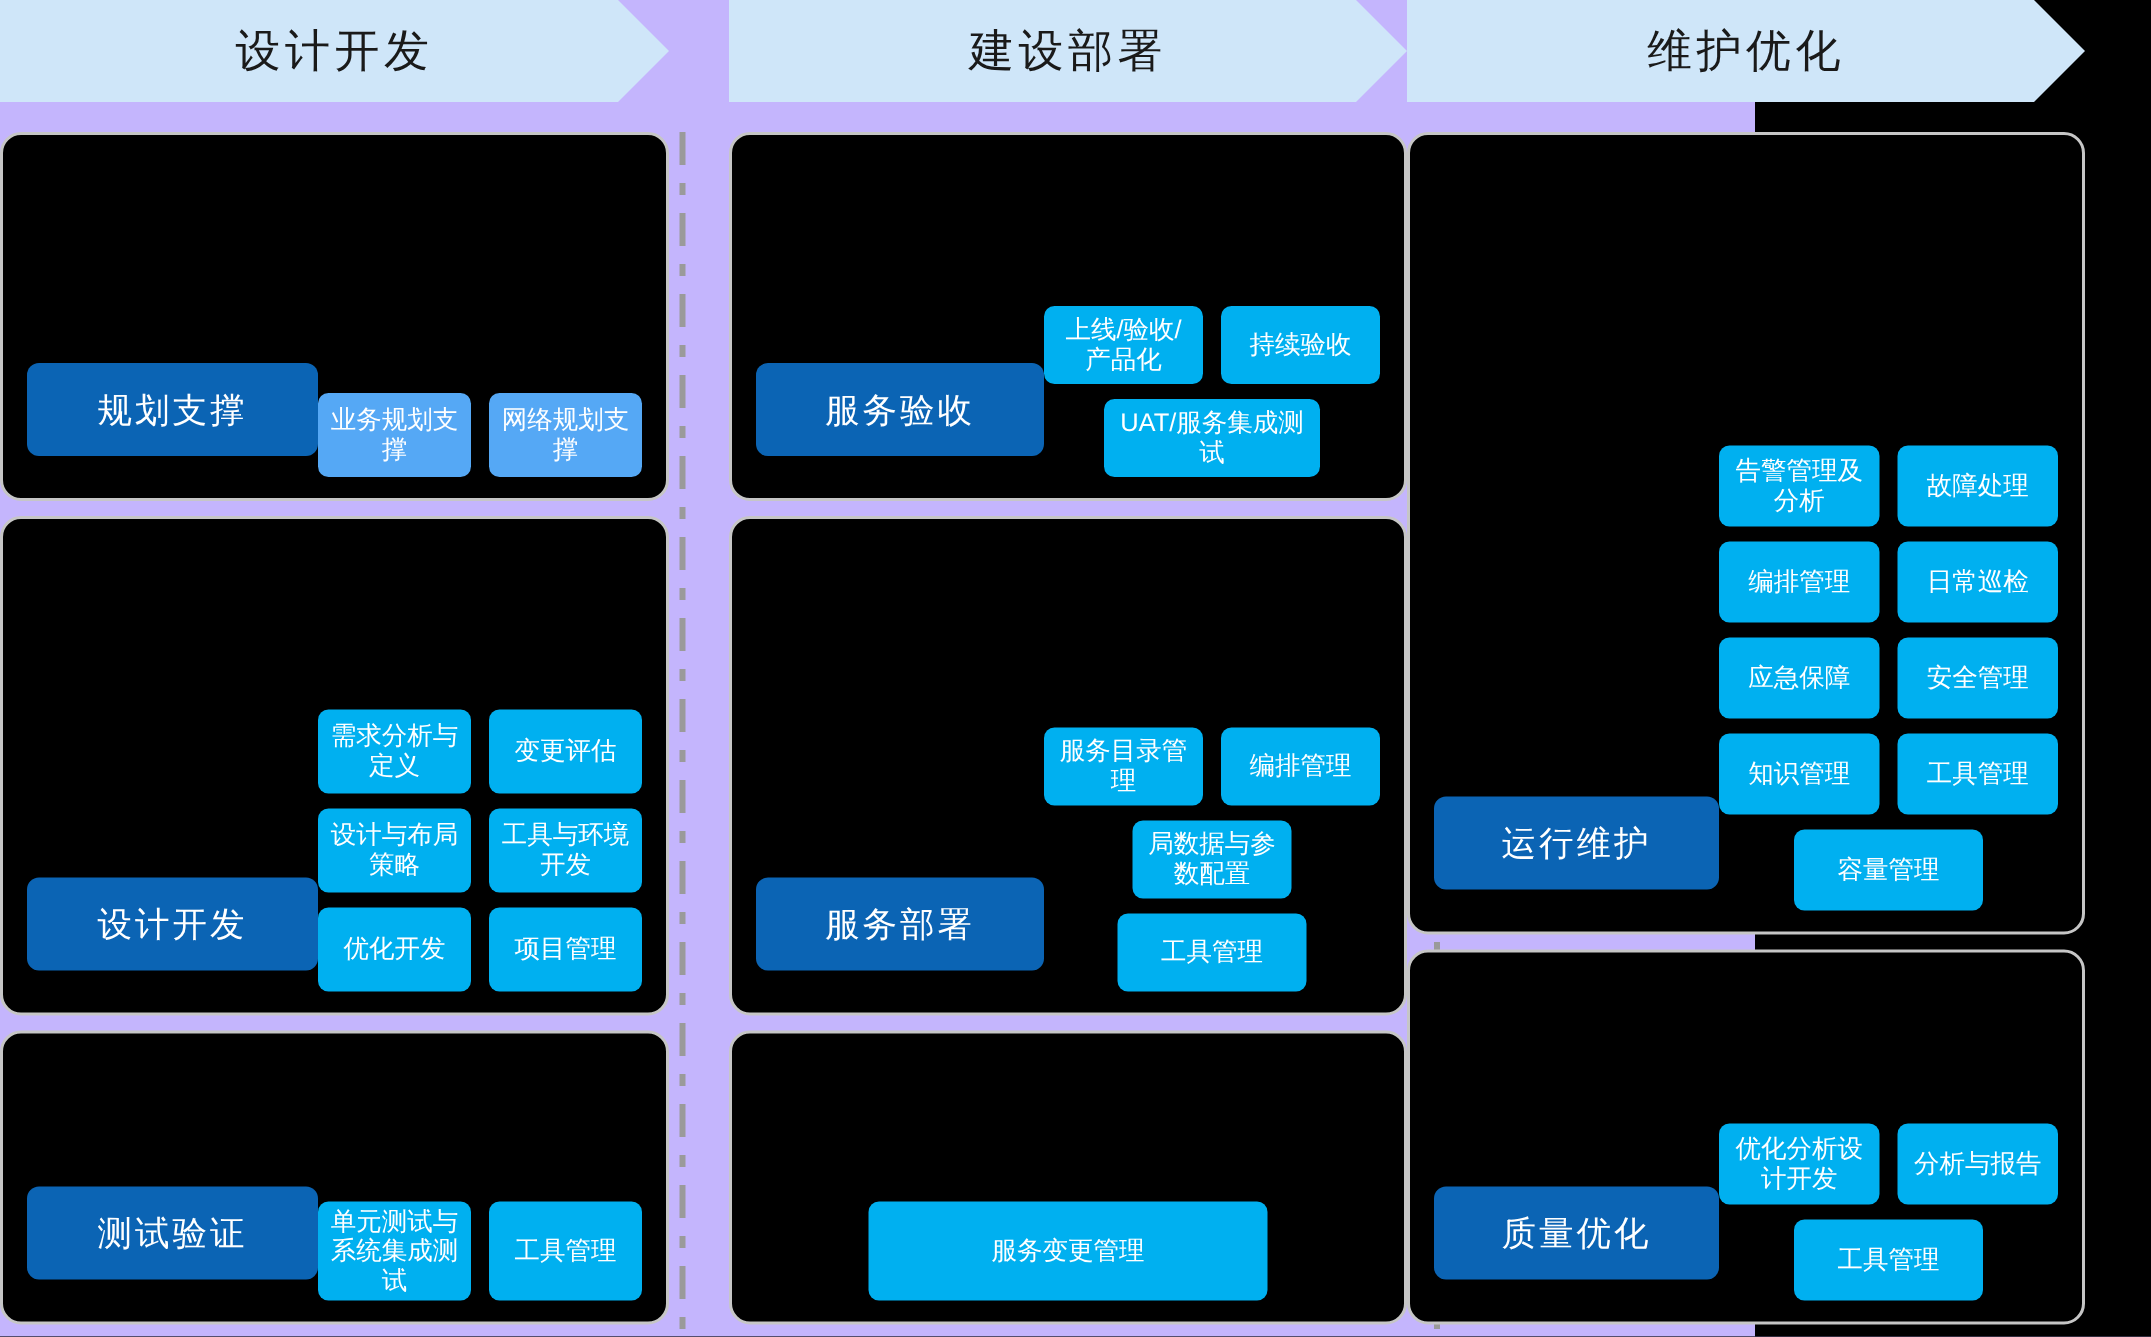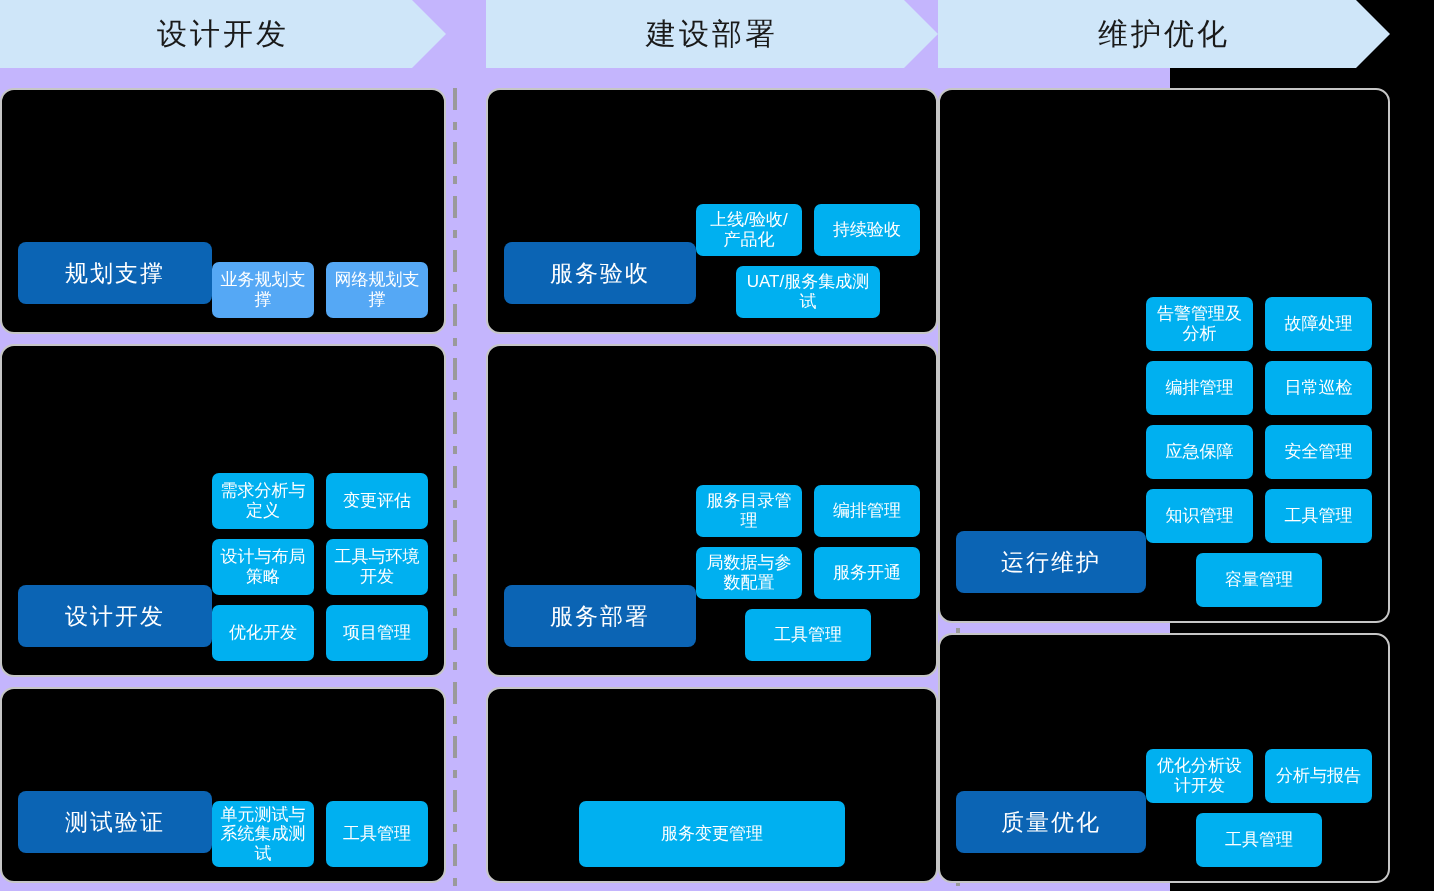--- a/index.html
+++ b/index.html
@@ -193,21 +193,20 @@
           <div class="tile wide">UAT/服务集成测试</div>
         </div>
       </div>
 
       <div class="group-card g-grow">
         <div class="group-title">服务部署</div>
         <div class="tiles">
           <div class="tile half">服务目录管理</div>
           <div class="tile half">编排管理</div>
           <div class="tile half">局数据与参数配置</div>
-          <div class="tile half">服务开通</div>
           <div class="tile mid">工具管理</div>
         </div>
       </div>
 
       <div class="group-card" style="height:196px; margin-bottom:8px;">
         <div class="tiles">
           <div class="tile wide tall">服务变更管理</div>
         </div>
       </div>
 

